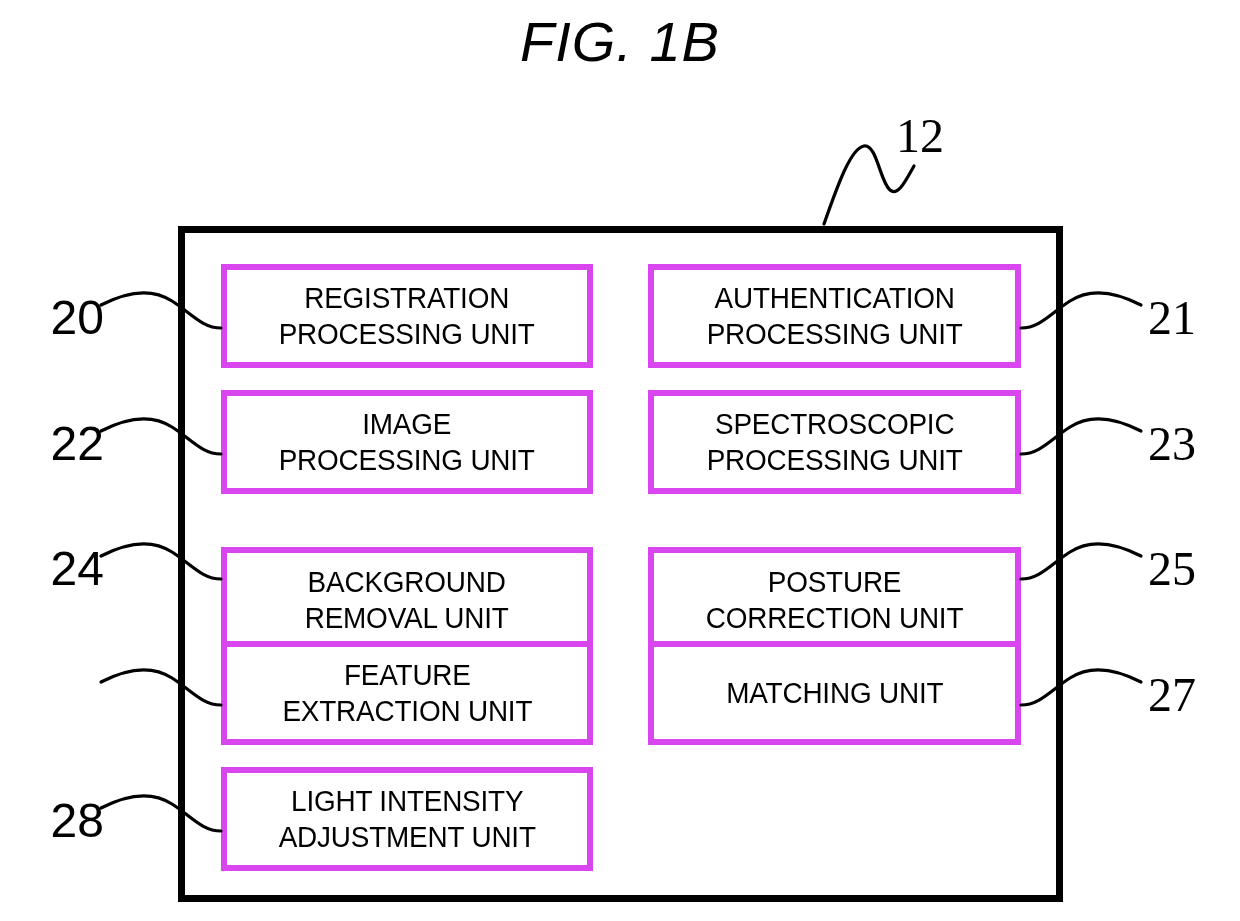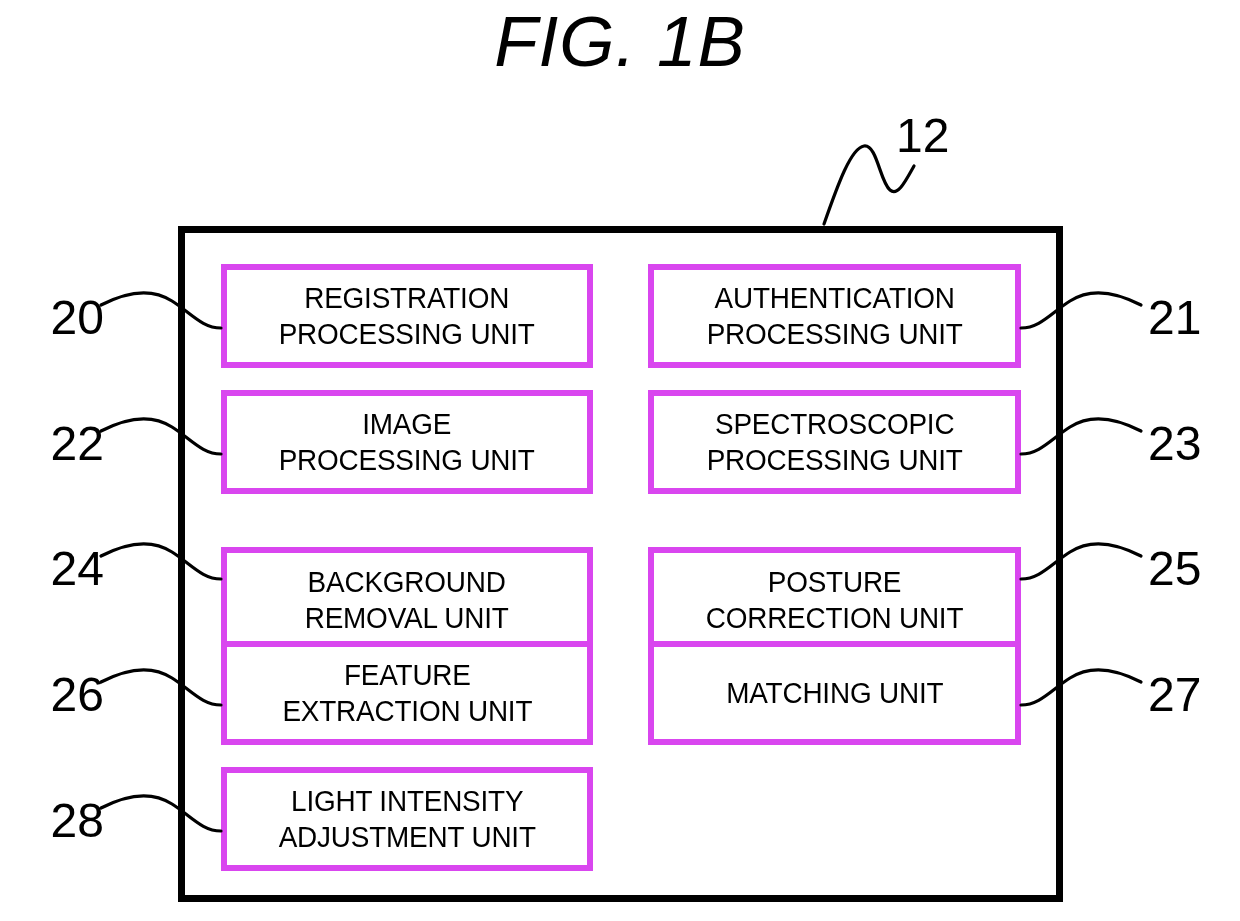--- a/index.html
+++ b/index.html
@@ -23,21 +23,21 @@
     height: 921px;
   }
 
   
   #figure-title {
     position: absolute;
     left: 0;
     top: 8px;
     width: 1240px;
     text-align: center;
-    font-size: 71px;
+    font-size: 56px;
     font-style: italic;
     font-weight: 400;
     letter-spacing: 1px;
     line-height: 68px;
     white-space: pre;
   }
 
   
   #apparatus-box {
     position: absolute;
@@ -83,21 +83,21 @@
 
   
   .ref-num {
     position: absolute;
     font-size: 48px;
     line-height: 56px;
     font-weight: 400;
     white-space: pre;
   }
   .ref-left  { text-align: right; width: 96px; }
-  .ref-right { text-align: left;  width: 110px; }
+  .ref-right { text-align: left;  width: 110px; font-family: Liberation Serif, serif; }
 
   
   #leader-lines {
     position: absolute;
     left: 0; top: 0;
     width: 1240px;
     height: 921px;
     pointer-events: none;
   }
 </style>
@@ -166,21 +166,20 @@
       <path d="M 1021 579 C 1040 579 1051 564 1070 552 C 1090 539 1114 542 1141 556"></path>
       <path d="M 1021 705 C 1040 705 1051 690 1070 678 C 1090 665 1114 668 1141 682"></path>
     </g>
   </svg>
 
   <div class="ref-num ref-right" style="left:896px; top:108px;">12</div>
 
   <div class="ref-num ref-left" style="left:8px; top:290px;">20</div>
   <div class="ref-num ref-left" style="left:8px; top:416px;">22</div>
   <div class="ref-num ref-left" style="left:8px; top:541px;text-align:right;">24</div>
-  <div class="ref-num ref-left" style="left:8px; top:667px;">26</div>
   <div class="ref-num ref-left" style="left:8px; top:793px;">28</div>
 
   <div class="ref-num ref-right" style="left:1148px; top:290px;">21</div>
   <div class="ref-num ref-right" style="left:1148px; top:416px;">23</div>
   <div class="ref-num ref-right" style="left:1148px; top:541px;">25</div>
   <div class="ref-num ref-right" style="left:1148px; top:667px;">27</div>
 
 </div>
 
 </body></html>

